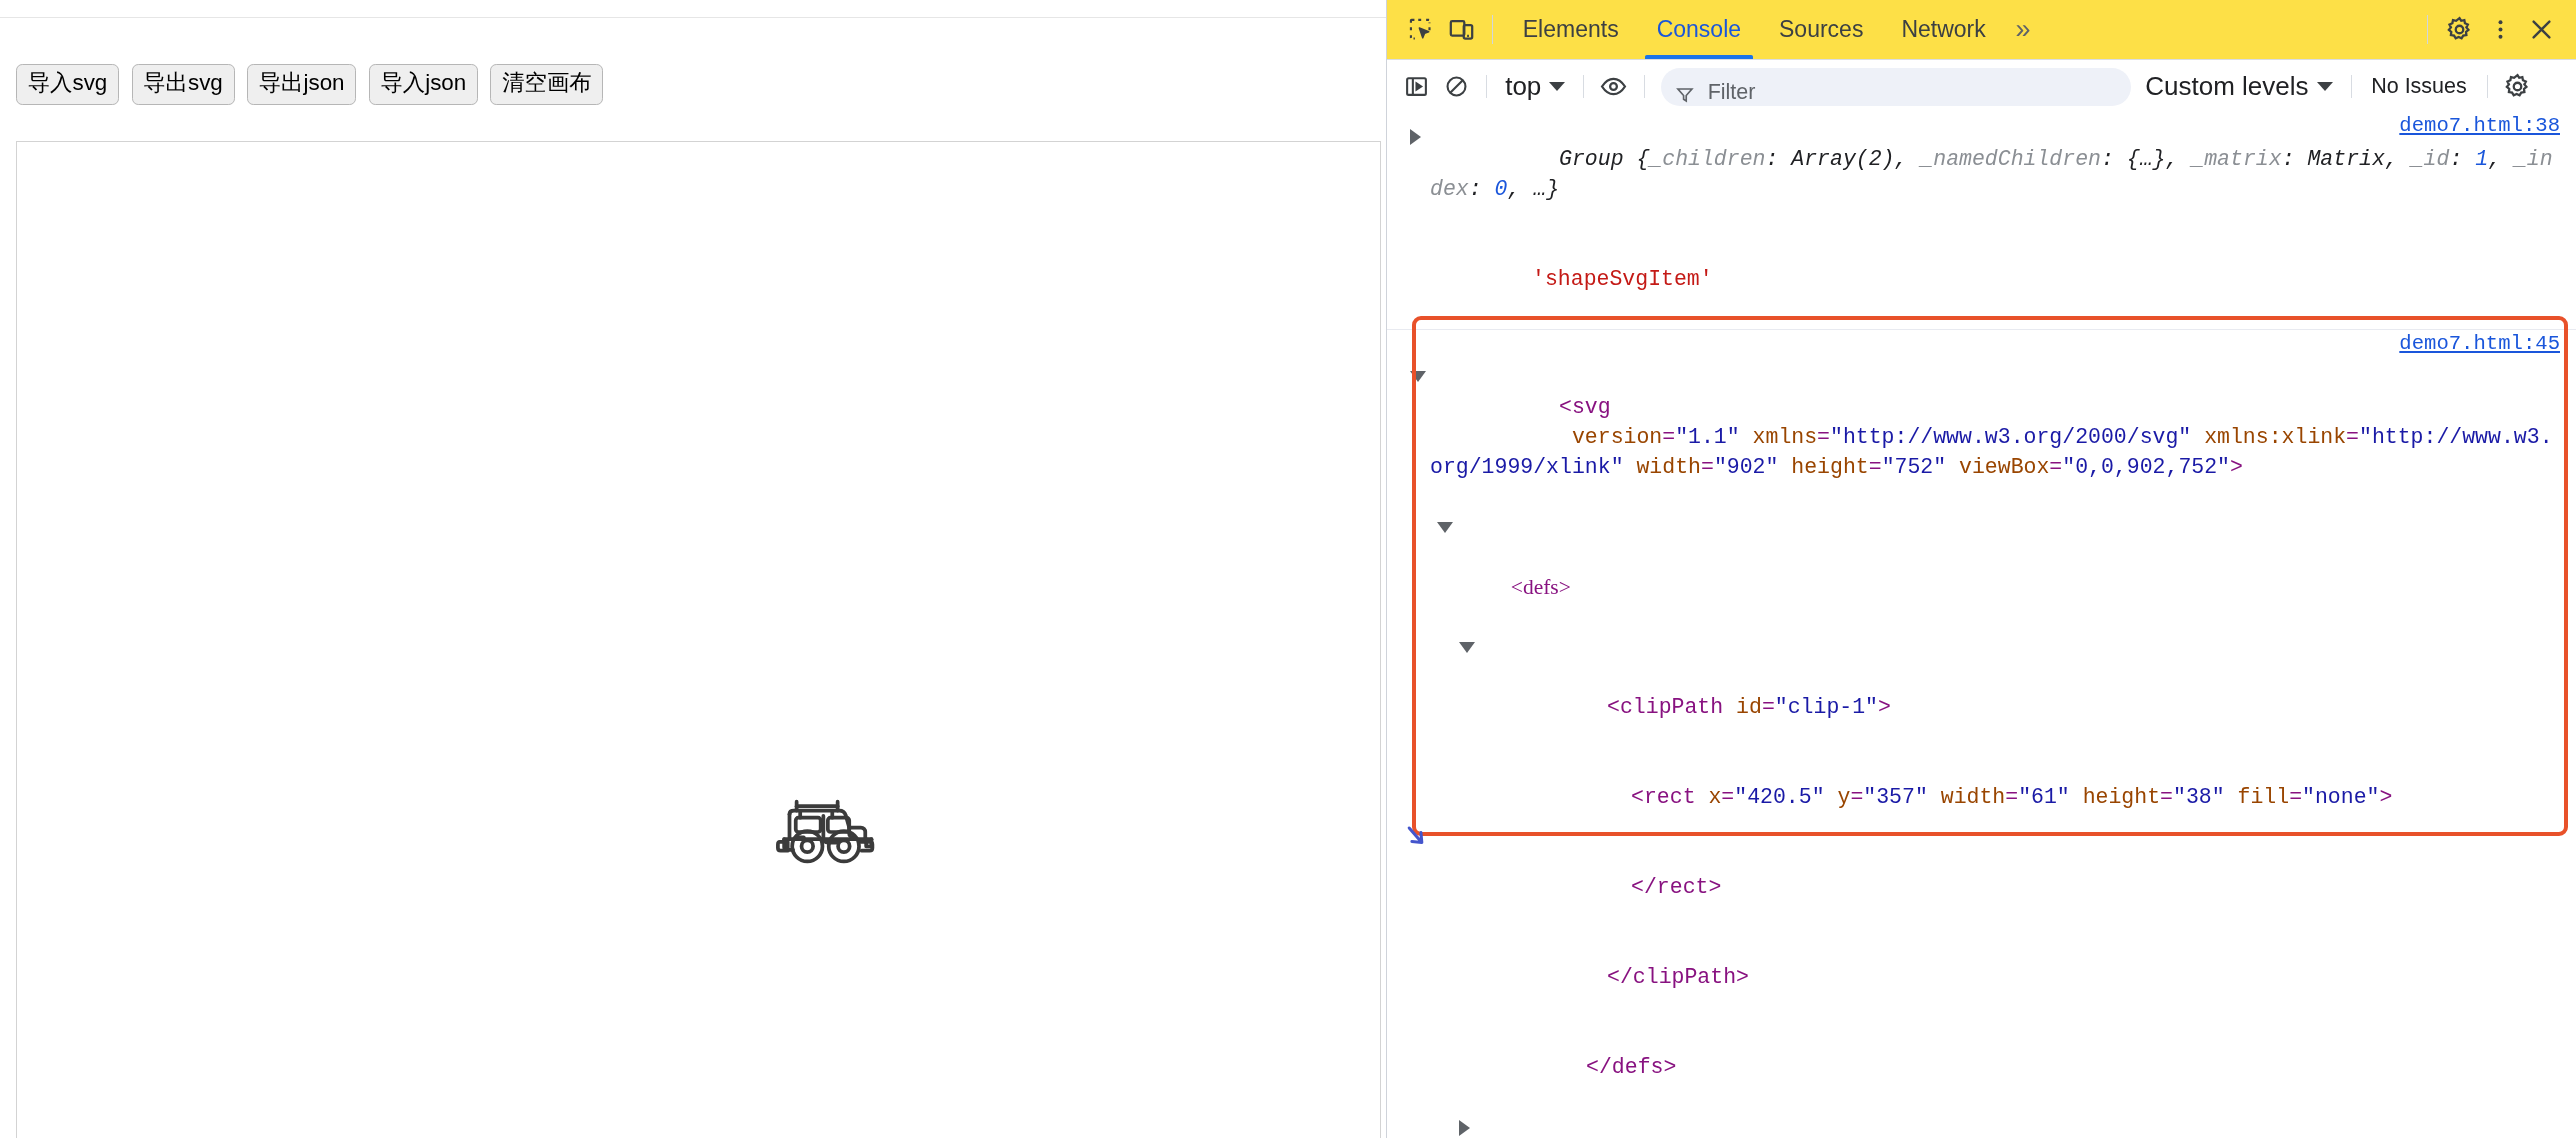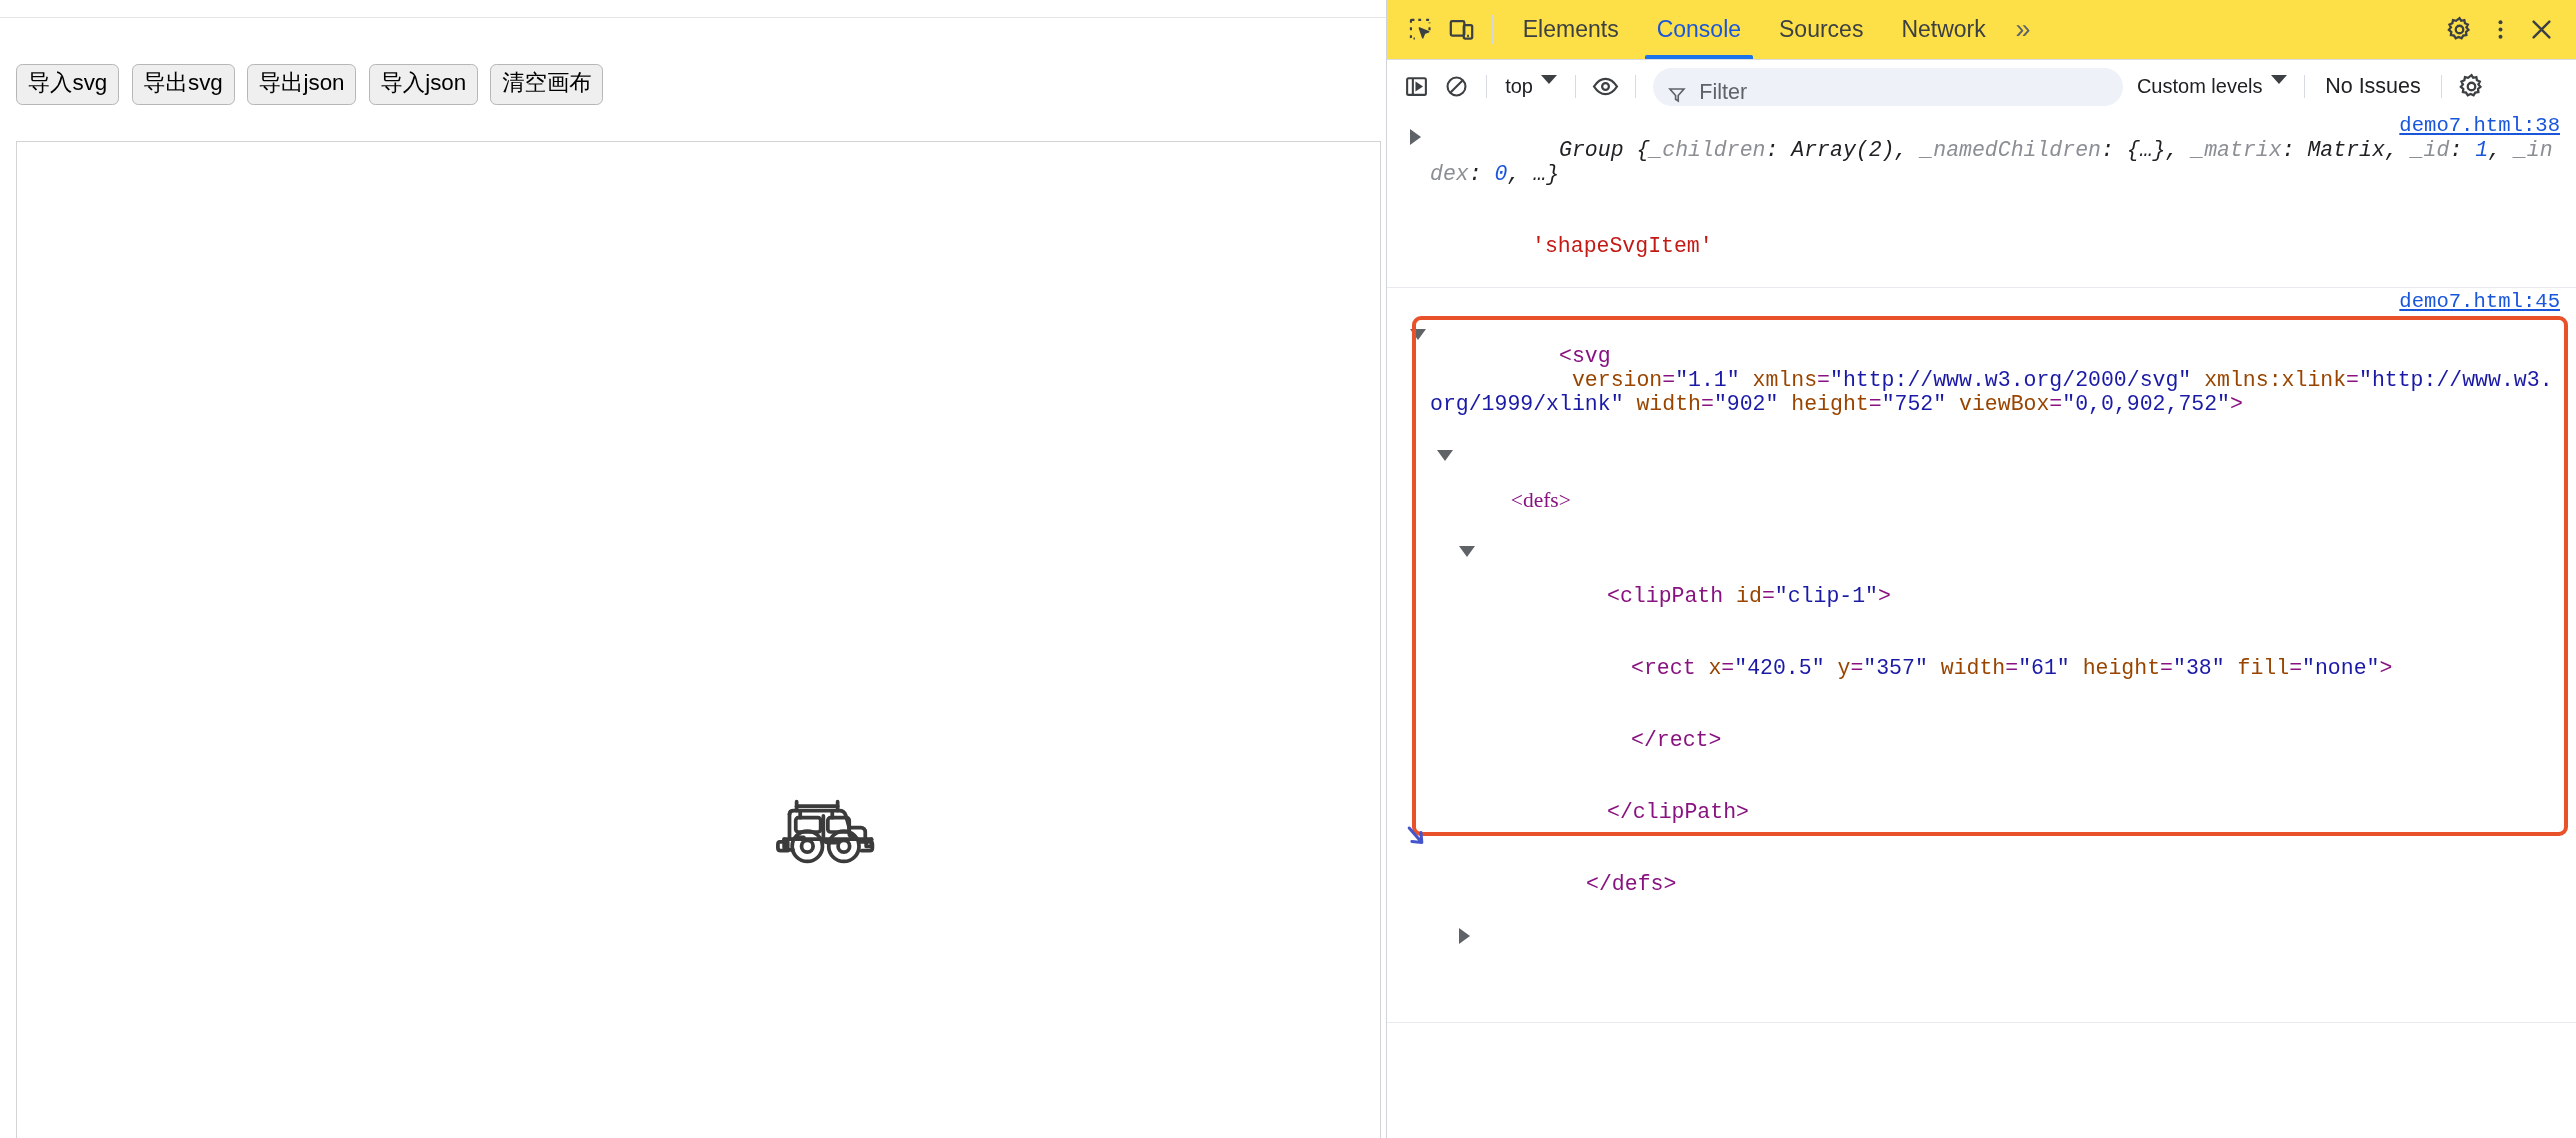--- a/index.html
+++ b/index.html
@@ -173,22 +173,22 @@
   .cb-icon {
     width: 38px; height: 38px;
     display: flex; align-items: center; justify-content: center;
     border-radius: 4.5px;
     cursor: pointer;
     flex: none;
   }
   .cb-sep { width: 0.9px; height: 23px; background: #d8dce2; margin: 0 9px; flex: none; }
 
   .cb-select {
-    display: flex; align-items: flex-start; gap: 8px;
-    font-size: 20px; color: #202124;
+    display: flex; align-items: center; gap: 8px;
+    font-size: 26px; color: #202124;
     padding: 3.6px 7.2px;
     border-radius: 4.5px;
     cursor: pointer;
     white-space: nowrap;
   }
   .caret {
     width: 0; height: 0;
     border-left: 8px solid transparent;
     border-right: 8px solid transparent;
     border-top: 9.8px solid #3c4043;
@@ -252,21 +252,21 @@
     right: 16px; top: 5.4px;
     font-size: 20.6px;
     color: #1a56db;
     text-decoration: underline;
     cursor: pointer;
     font-family: "Liberation Mono", "DejaVu Sans Mono", monospace;
     white-space: nowrap;
   }
   .msg-line {
     font-size: 21.5px;
-    line-height: 24px;
+    line-height: 30px;
     color: #202124;
     white-space: pre-wrap;
     word-break: break-all;
   }
 
   .tri {
     position: absolute;
     width: 0; height: 0;
     cursor: pointer;
   }

